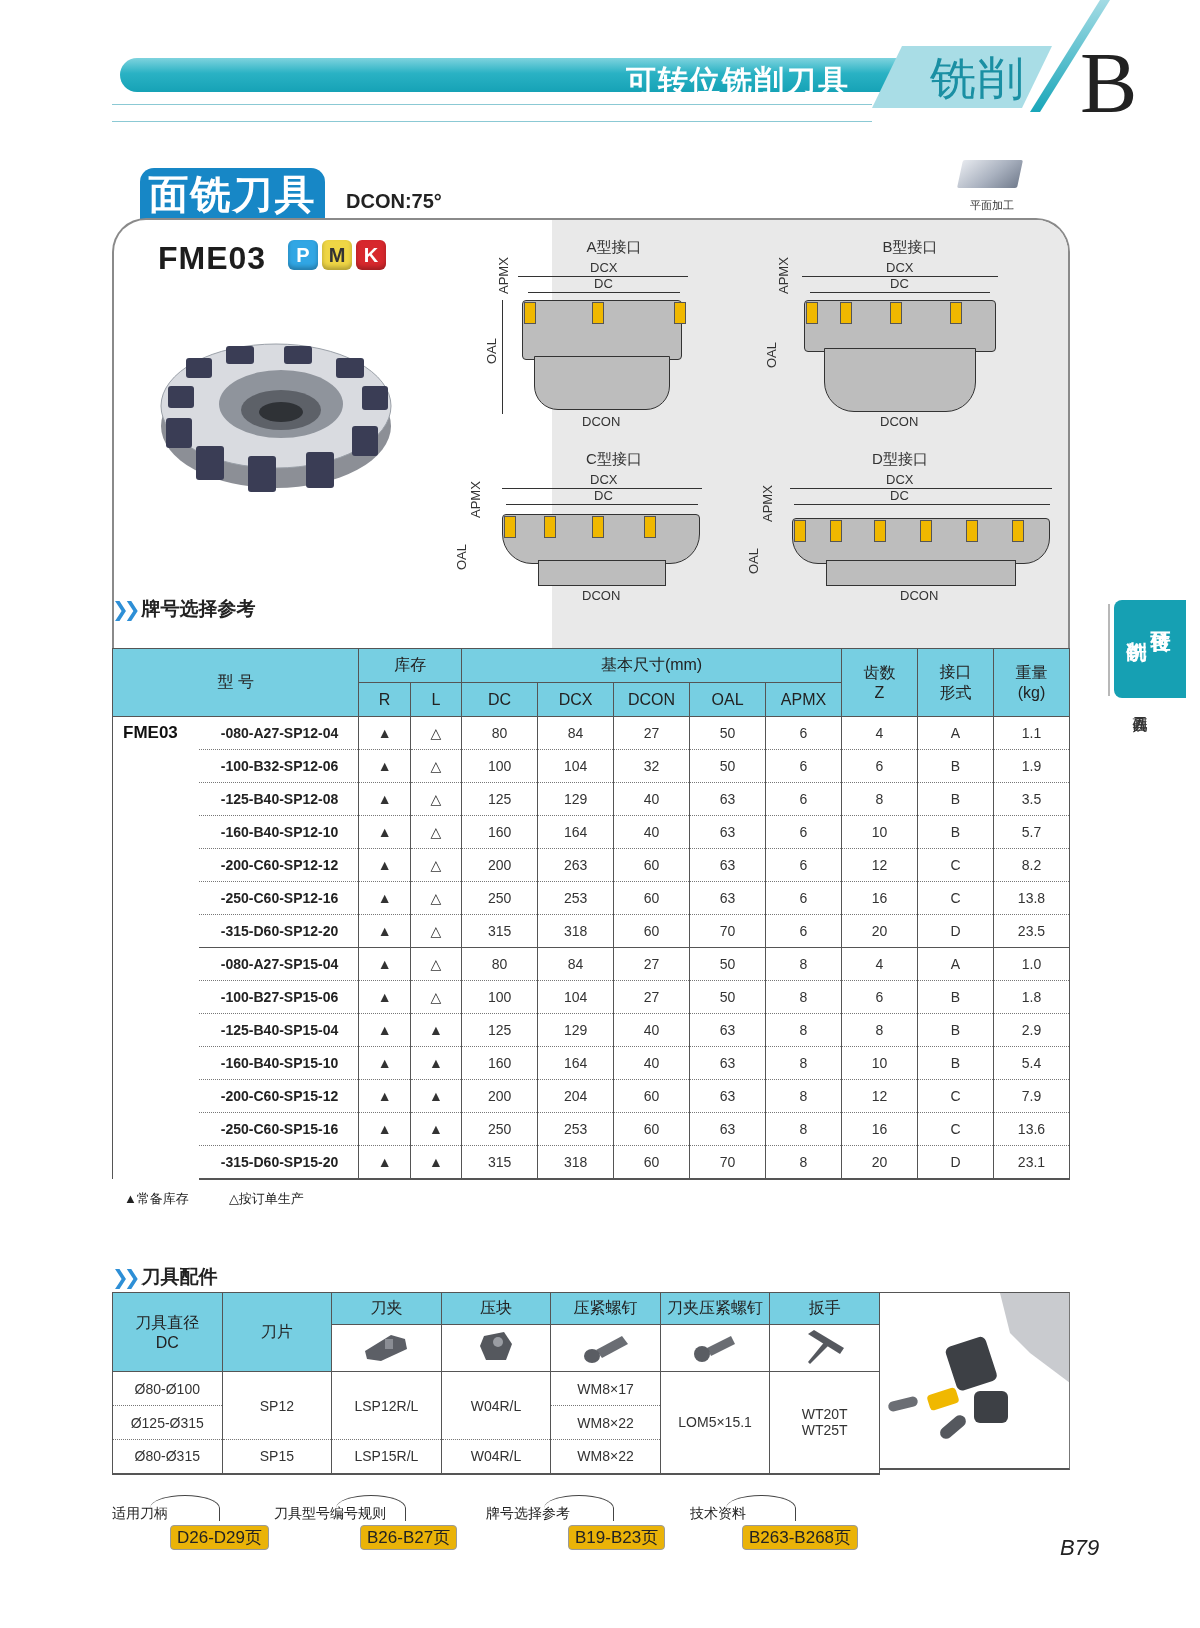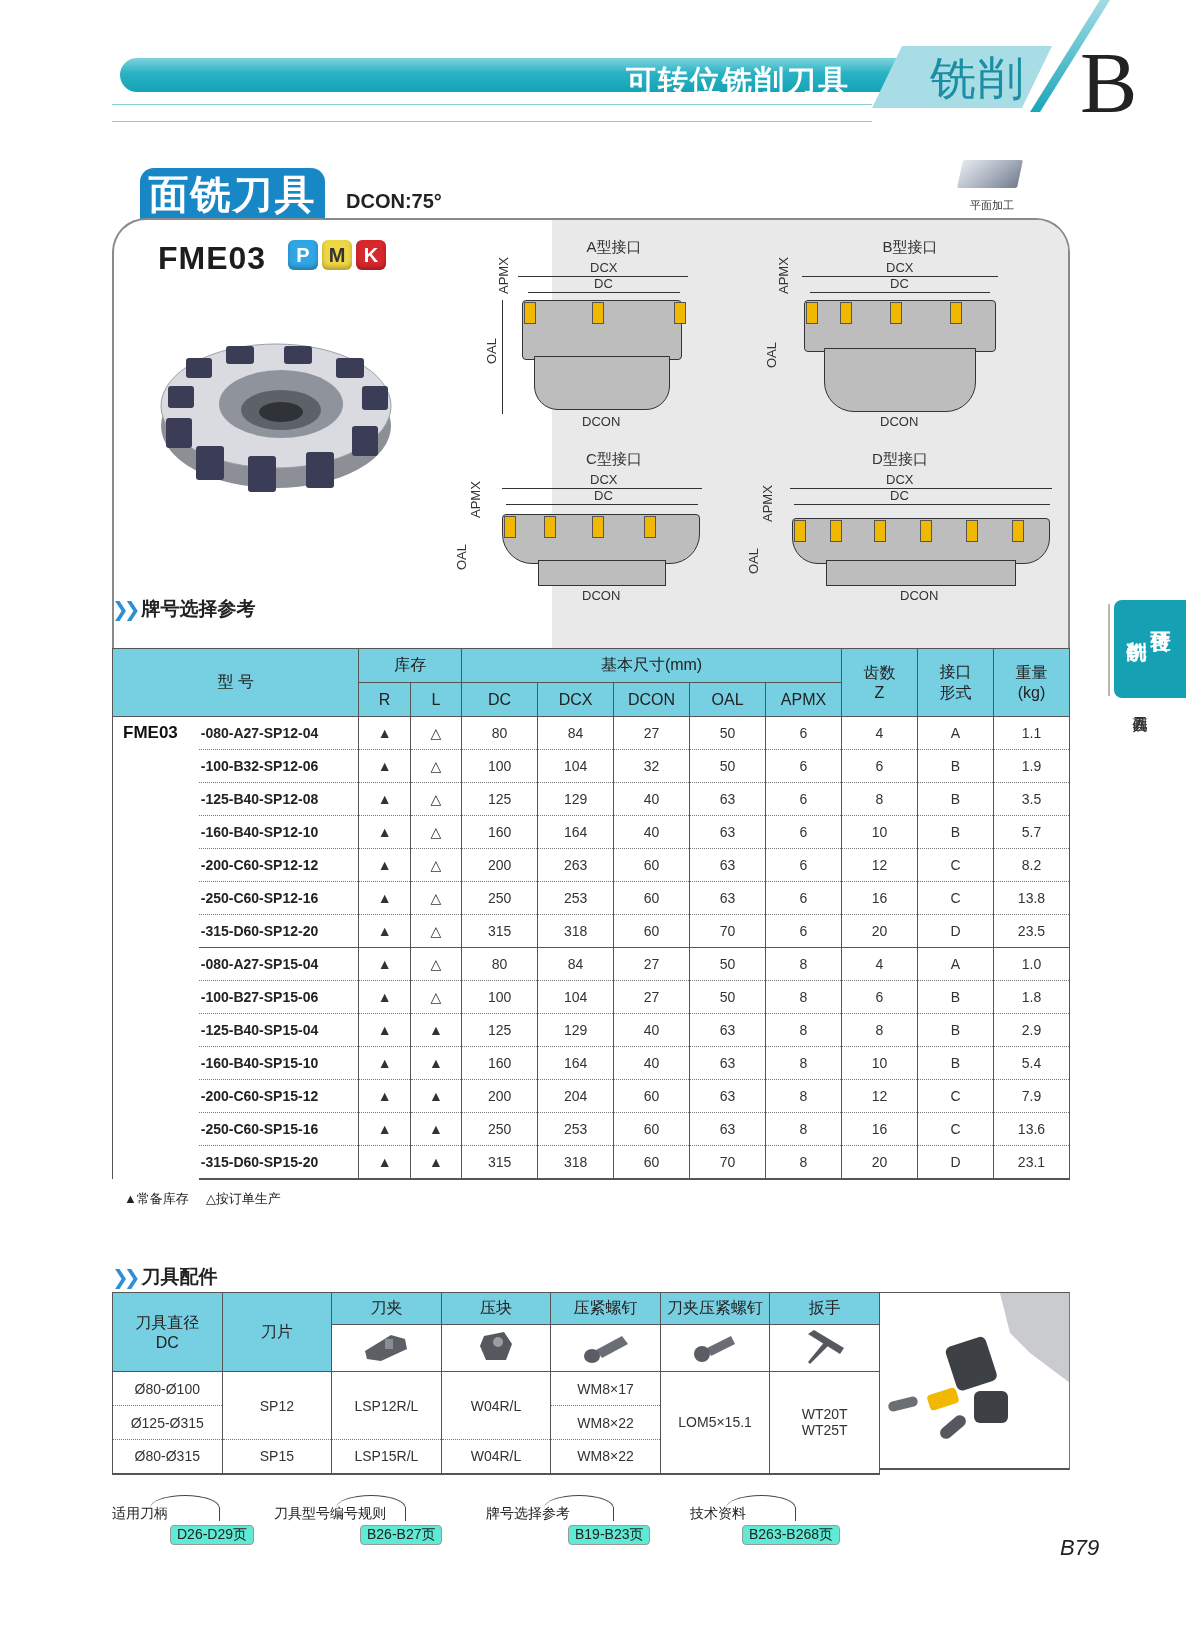--- a/index.html
+++ b/index.html
@@ -55,27 +55,27 @@
   .insert { position: absolute; width: 12px; height: 22px; background: #f0b800; border: 1px solid #555; }
 
   .spec-heading { position: absolute; left: 112px; top: 596px; font-size: 19px; font-weight: bold; color: #222; display: flex; align-items: center; gap: 6px; }
   .chev { color: #2e8fd6; font-size: 20px; font-weight: bold; letter-spacing: -5px; }
 
   
   .spec-table { position: absolute; left: 112px; top: 648px; width: 958px; border-collapse: collapse; font-size: 14px; }
   .spec-table th { background: #77cfe2; color: #222; font-weight: normal; border: 1px solid #555; font-size: 16px; height: 34px; }
   .spec-table td { height: 33px; text-align: center; font-size: 14px; color: #333; border-left: 1px solid #555; border-right: 1px solid #555; border-bottom: 1px dotted #777; }
   .spec-table td.prefix { border-right: none; border-bottom: none; font-weight: bold; font-size: 17px; color: #111; text-align: left; padding-left: 10px; width: 84px; }
-  .spec-table td.code { border-left: none; text-align: left; font-weight: bold; font-size: 14px; color: #222; padding-left: 2px; width: 156px; }
+  .spec-table td.code { border-left: none; text-align: center; font-weight: bold; font-size: 14px; color: #222; padding-left: 2px; width: 156px; }
   .spec-table tr.group-end td { border-bottom: 1.5px solid #555; }
   .spec-table tr.last td { border-bottom: 2px solid #555; }
   .tri-f { font-size: 14px; color: #111; }
   .tri-o { font-size: 14px; color: #888; }
 
-  .legend { position: absolute; left: 124px; top: 1190px; font-size: 13px; color: #222; display: flex; gap: 17px; }
+  .legend { position: absolute; left: 124px; top: 1190px; font-size: 13px; color: #222; display: flex; gap: 40px; }
 
   
   .side-tab { position: absolute; left: 1114px; top: 600px; width: 72px; height: 98px; background: #16a0b3;
     border-radius: 8px 0 0 8px; color: #fff; font-size: 20px; font-weight: bold; }
   .side-tab .c1 { position: absolute; left: 12px; top: 26px; writing-mode: vertical-rl; line-height: 22px; }
   .side-tab .c2 { position: absolute; left: 36px; top: 16px; writing-mode: vertical-rl; line-height: 22px; }
   .side-bar { position: absolute; left: 1108px; top: 604px; width: 2px; height: 92px; background: #b8b8b8; }
   .side-sub { position: absolute; left: 1130px; top: 706px; writing-mode: vertical-rl; font-size: 15px; color: #333; }
 
   
@@ -89,21 +89,21 @@
   .acc-table tr.last td { border-bottom: 2px solid #555; }
   .acc-photo { position: absolute; left: 880px; top: 1292px; width: 190px; height: 178px; border-top: 1px solid #555; border-right: 1px solid #777; border-bottom: 2px solid #555; background: #fff; overflow: hidden; }
 
   .part-icon { display: inline-block; }
 
   
   .refs { position: absolute; top: 1505px; left: 112px; width: 900px; height: 60px; }
   .ref { position: absolute; }
   .ref-label { font-size: 14px; color: #222; position: absolute; top: 0; white-space: nowrap; }
   .ref-arc { position: absolute; top: -10px; width: 70px; height: 26px; border-top: 1px solid #444; border-right: 1px solid #444; border-radius: 50% 50% 0 0; }
-  .ref-page { position: absolute; top: 20px; font-size: 14px; border: 1px solid #9a9a9a; border-radius: 4px; padding: 0 6px; background: #5eead4; white-space: nowrap; }
+  .ref-page { position: absolute; top: 20px; font-size: 17px; border: 1px solid #9a9a9a; border-radius: 4px; padding: 0 6px; background: #eab308; white-space: nowrap; }
   .page-num { position: absolute; left: 1060px; top: 1535px; font-size: 22px; font-style: italic; color: #222; }
 </style>
 </head>
 <body>
 
 <div class="hdr-band">
   <span class="hdr-band-title">可转位铣削刀具</span>
 </div>
 <div class="hdr-tab"></div>
 <span class="hdr-tab-text">铣削</span>

